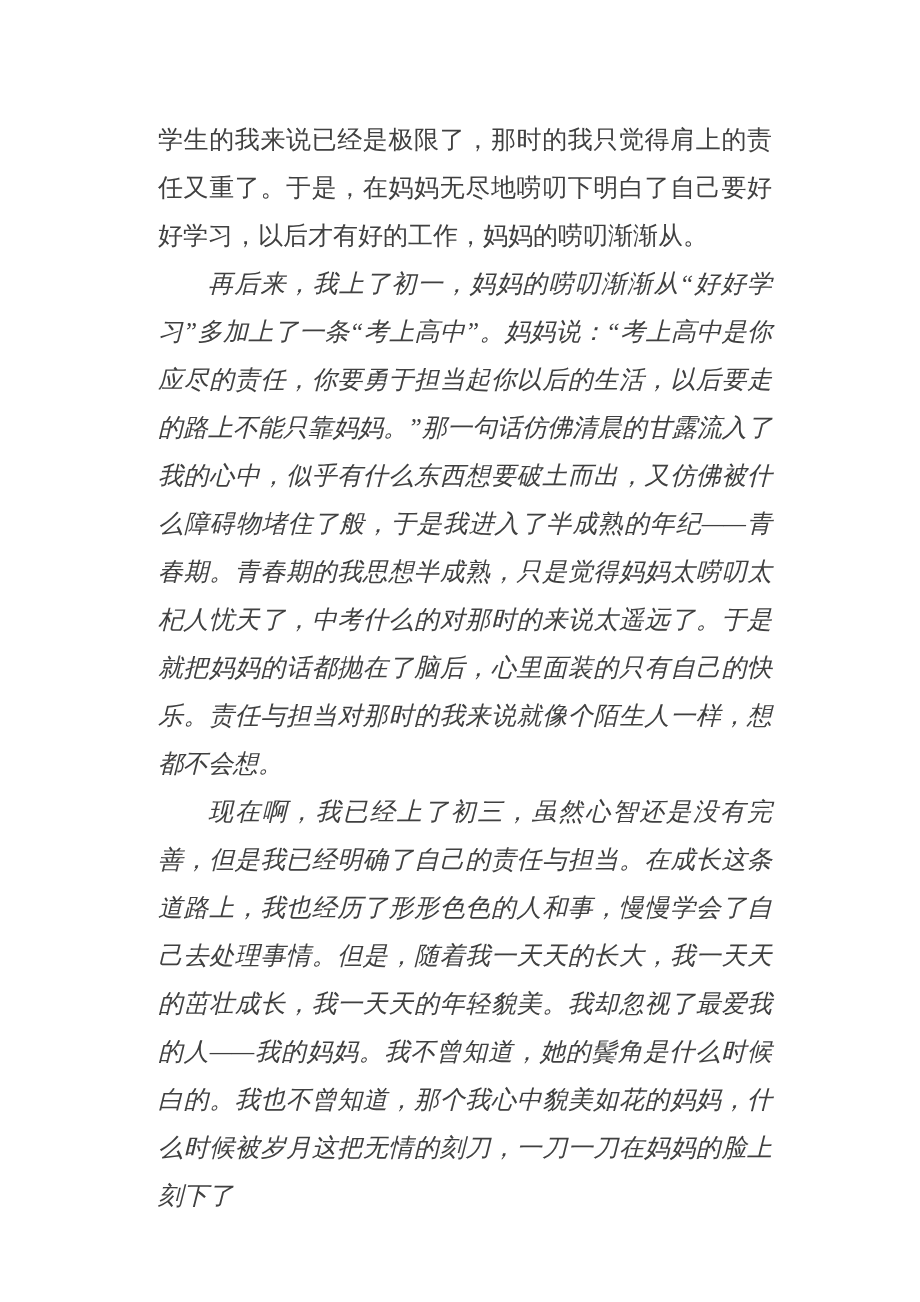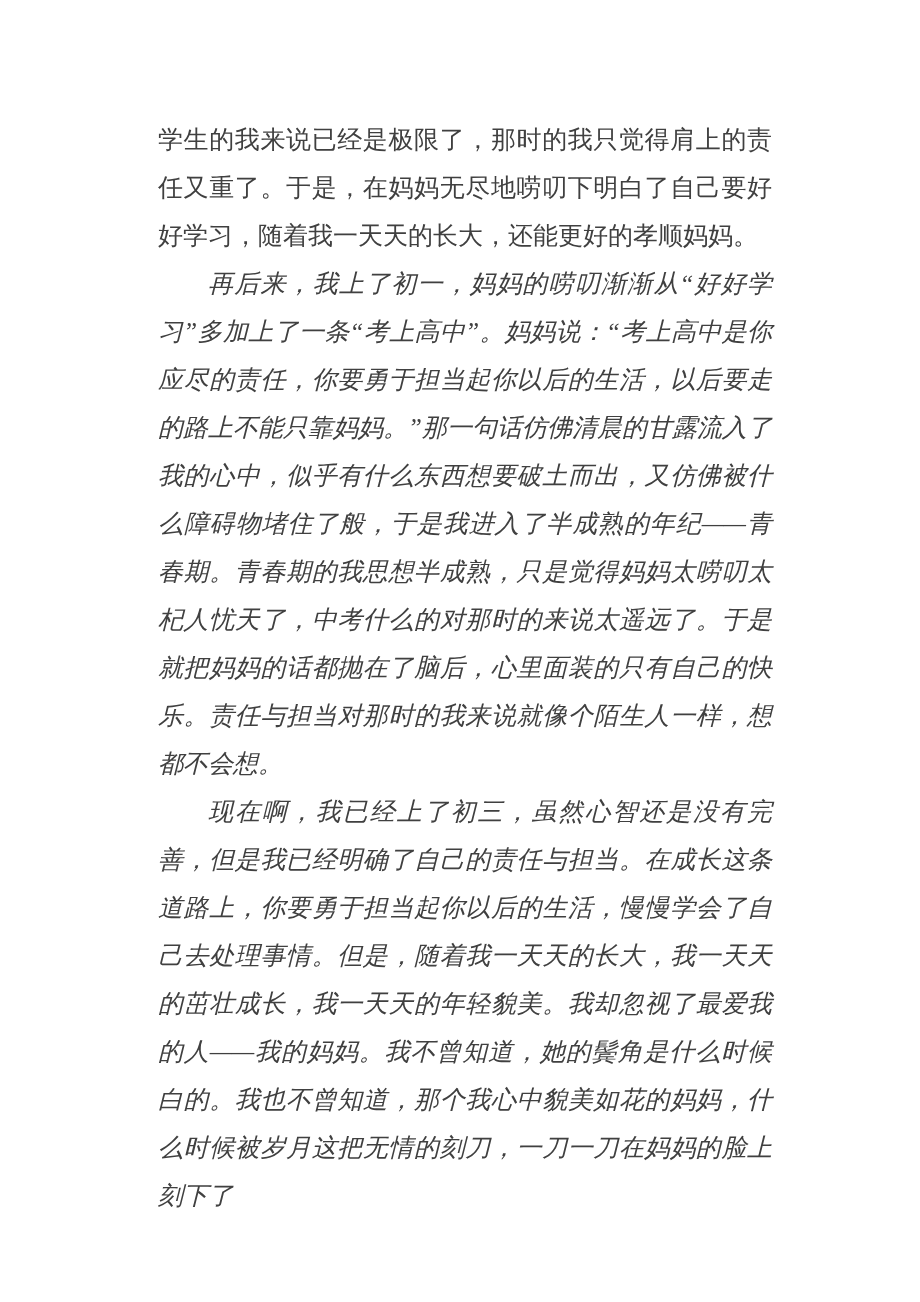--- a/index.html
+++ b/index.html
@@ -36,17 +36,17 @@
   .essay-body p.indent {
     text-indent: 2em;
     font-style: italic;
   }
 </style>
 </head>
 <body>
 
 <div class="page" style="background: rgb(255, 255, 255);">
   <div class="essay-body" style="color: rgb(64, 64, 64);">
-      <p class="">学生的我来说已经是极限了，那时的我只觉得肩上的责任又重了。于是，在妈妈无尽地唠叨下明白了自己要好好学习，随着我一天天的长大，还能更好的孝顺妈妈。</p>
+      <p class="">学生的我来说已经是极限了，那时的我只觉得肩上的责任又重了。于是，在妈妈无尽地唠叨下明白了自己要好好学习，以后才有好的工作，妈妈的唠叨渐渐从。</p>
       <p class="indent">再后来，我上了初一，妈妈的唠叨渐渐从“好好学习”多加上了一条“考上高中”。妈妈说：“考上高中是你应尽的责任，你要勇于担当起你以后的生活，以后要走的路上不能只靠妈妈。”那一句话仿佛清晨的甘露流入了我的心中，似乎有什么东西想要破土而出，又仿佛被什么障碍物堵住了般，于是我进入了半成熟的年纪——青春期。青春期的我思想半成熟，只是觉得妈妈太唠叨太杞人忧天了，中考什么的对那时的来说太遥远了。于是就把妈妈的话都抛在了脑后，心里面装的只有自己的快乐。责任与担当对那时的我来说就像个陌生人一样，想都不会想。</p>
-      <p class="indent">现在啊，我已经上了初三，虽然心智还是没有完善，但是我已经明确了自己的责任与担当。在成长这条道路上，你要勇于担当起你以后的生活，慢慢学会了自己去处理事情。但是，随着我一天天的长大，我一天天的茁壮成长，我一天天的年轻貌美。我却忽视了最爱我的人——我的妈妈。我不曾知道，她的鬓角是什么时候白的。我也不曾知道，那个我心中貌美如花的妈妈，什么时候被岁月这把无情的刻刀，一刀一刀在妈妈的脸上刻下了</p>
+      <p class="indent">现在啊，我已经上了初三，虽然心智还是没有完善，但是我已经明确了自己的责任与担当。在成长这条道路上，我也经历了形形色色的人和事，慢慢学会了自己去处理事情。但是，随着我一天天的长大，我一天天的茁壮成长，我一天天的年轻貌美。我却忽视了最爱我的人——我的妈妈。我不曾知道，她的鬓角是什么时候白的。我也不曾知道，那个我心中貌美如花的妈妈，什么时候被岁月这把无情的刻刀，一刀一刀在妈妈的脸上刻下了</p>
     </div>
 </div>
 
 </body></html>

